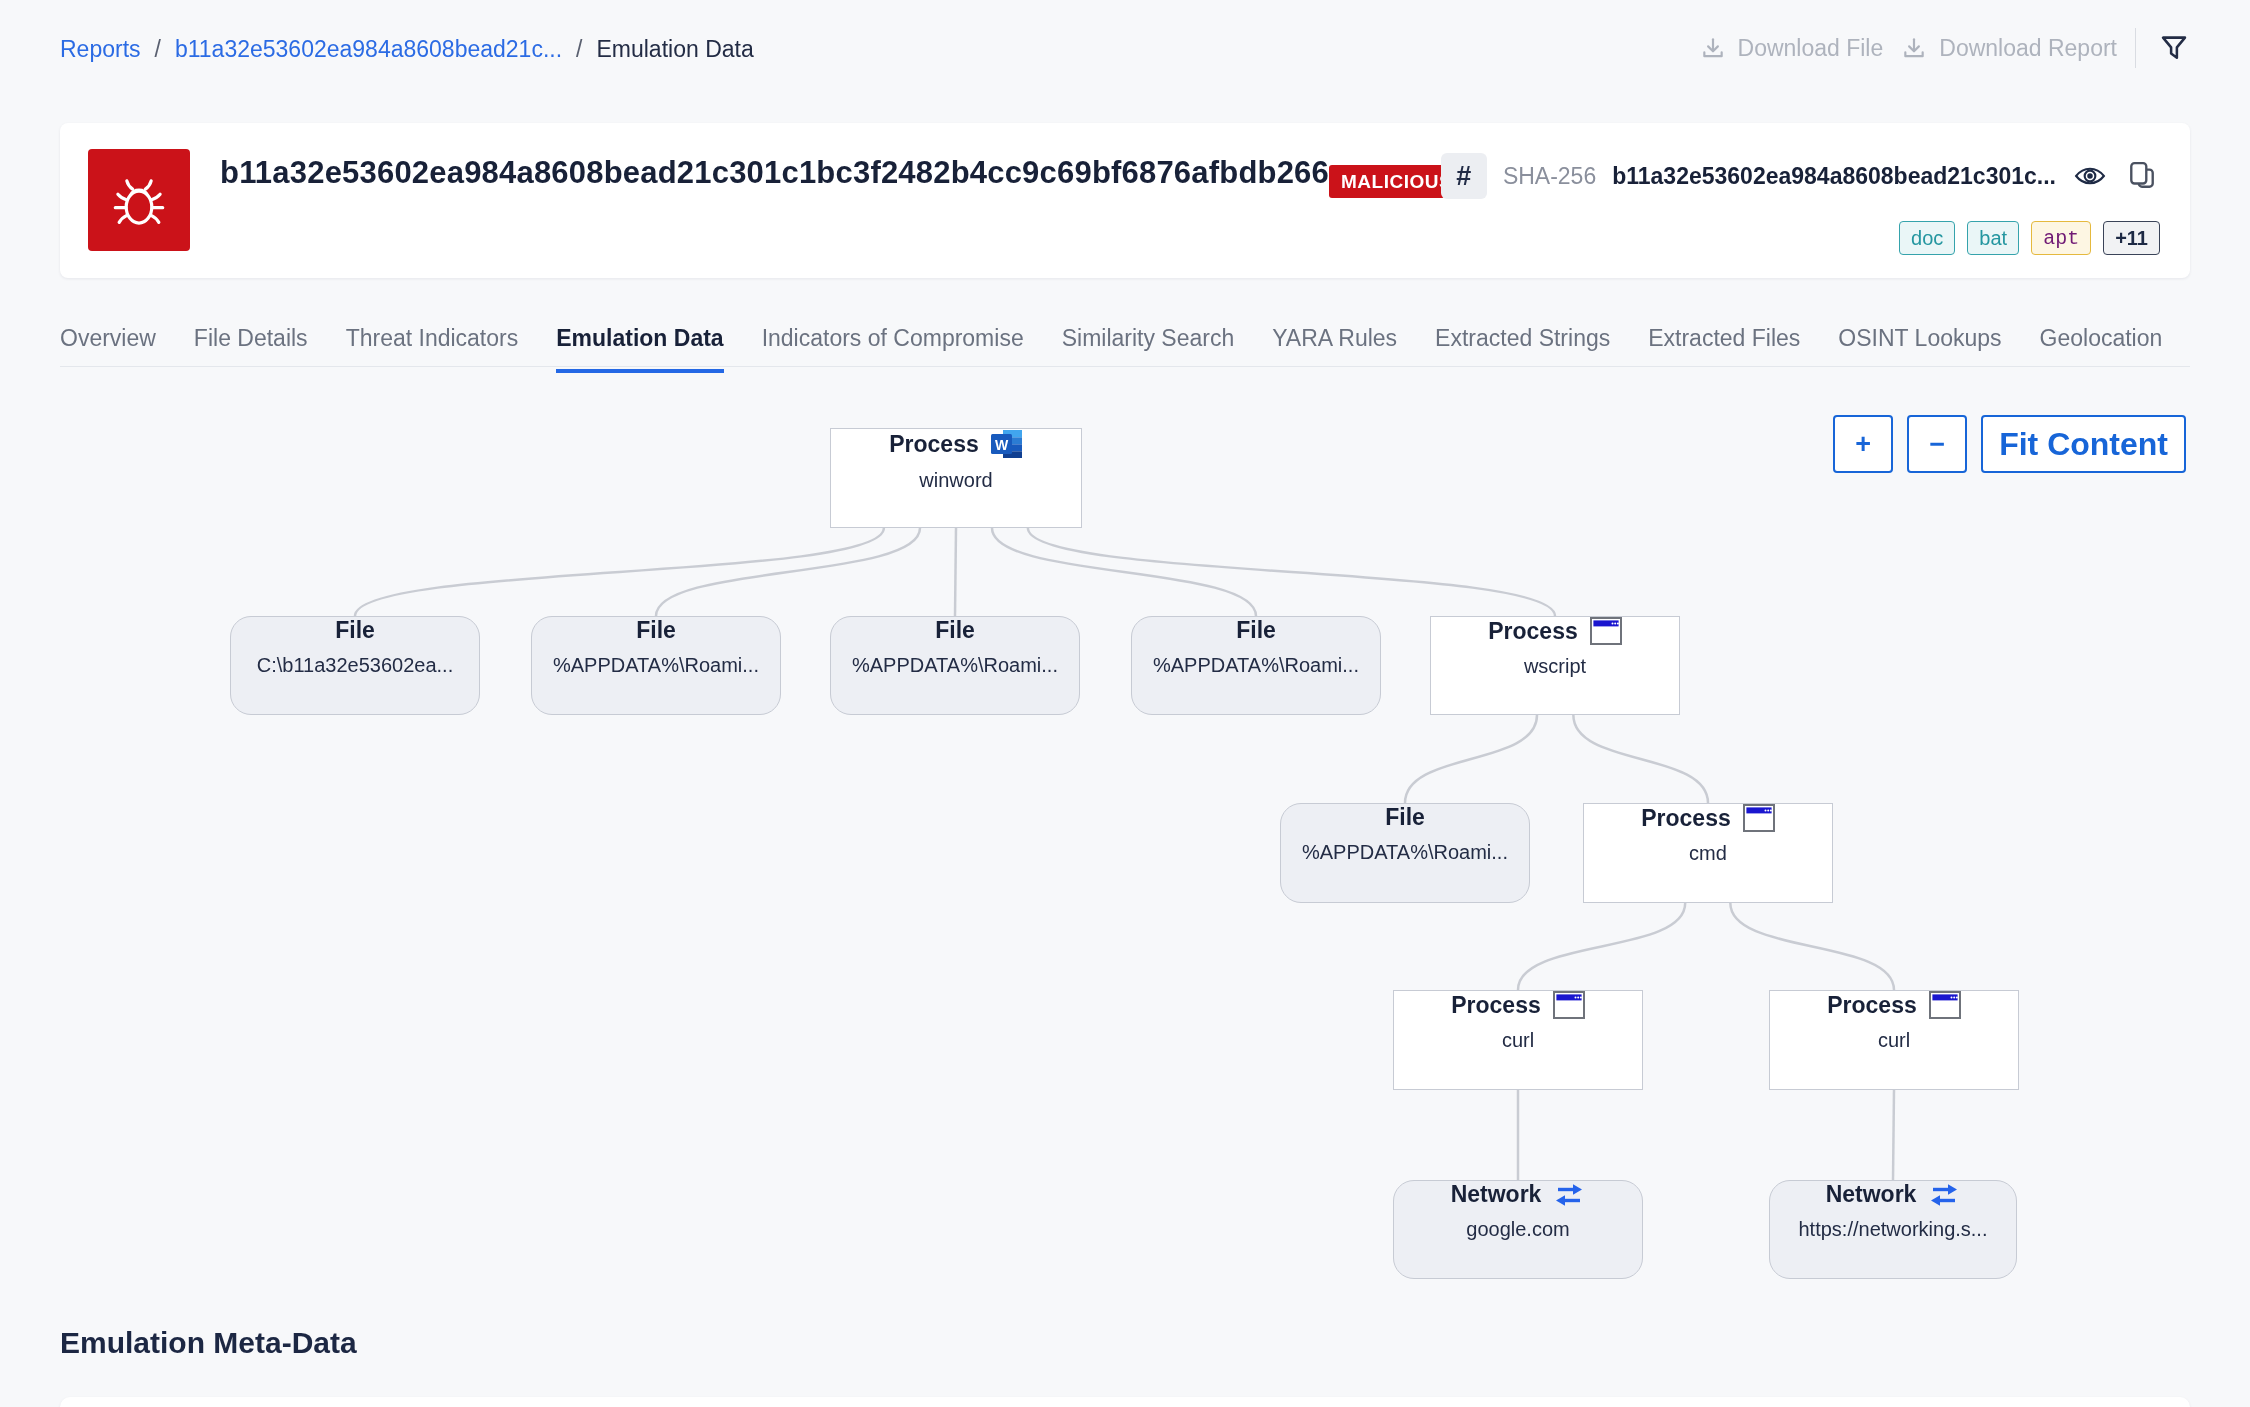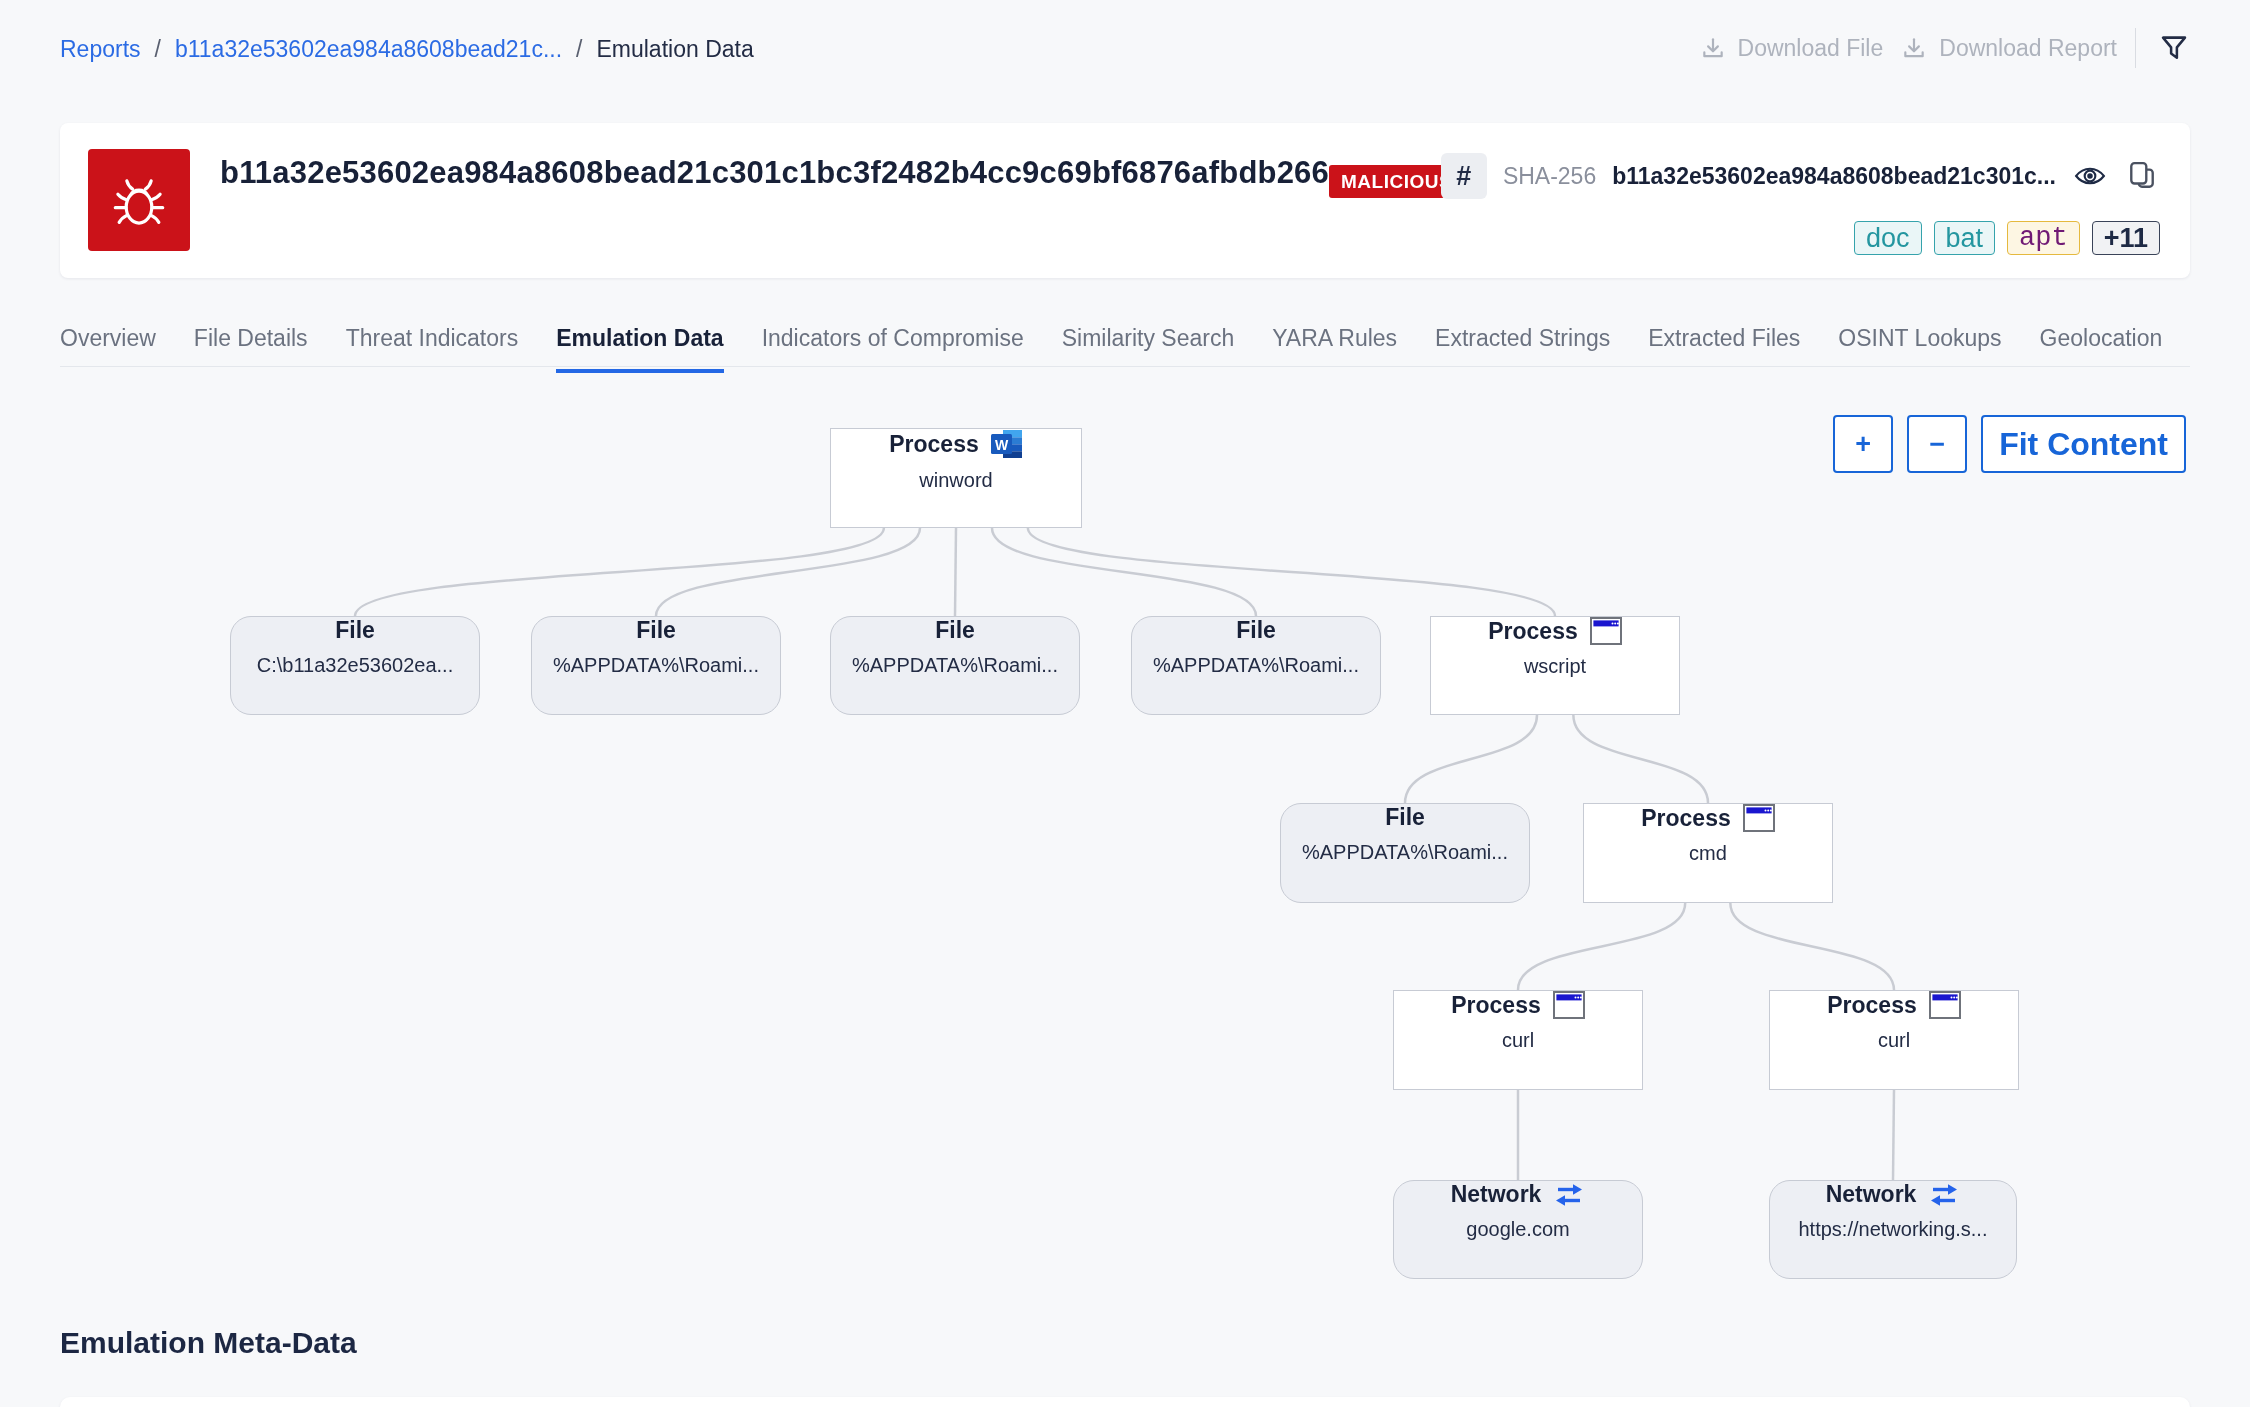--- a/index.html
+++ b/index.html
@@ -28,21 +28,21 @@
   .verdict{margin-top:16px; align-self:flex-start; background:#cb1219; color:#fff; font-weight:bold;
            font-size:19px; letter-spacing:.5px; padding:6px 12px 5px; border-radius:3px;}
   .card-right{position:absolute; right:30px; top:30px; display:flex; flex-direction:column; align-items:flex-end; gap:22px;}
   .sha-row{display:flex; align-items:center; gap:16px;}
   .hash-chip{width:46px; height:46px; border-radius:6px; background:#eceef2; display:flex; align-items:center; justify-content:center;
              font-size:27px; font-weight:bold; color:#222c47;}
   .sha-label{color:#8a8f9c; font-size:23px;}
   .sha-value{color:#182138; font-size:23px; font-weight:bold;}
   .icon-btn{display:flex; align-items:center; justify-content:center; width:36px; height:36px; cursor:pointer;}
   .tags-row{display:flex; gap:12px;}
-  .tag{height:34px; display:flex; align-items:center; padding:0 11px; border-radius:4px; font-size:27px; box-sizing:border-box;}
+  .tag{height:34px; display:flex; align-items:center; padding:0 11px; border-radius:4px; font-size:20px; box-sizing:border-box;}
   .tag.teal{background:#eaf6f7; border:1.5px solid #35a3ac; color:#2496a0;}
   .tag.amber{background:#fdf6e3; border:1.5px solid #e5b93e; color:#701a75;font-family:Liberation Mono, monospace;}
   .tag.dark{background:#f1f2f4; border:1.5px solid #3a4358; color:#1e2a45; font-weight:bold;}
   
   .tabs{position:absolute; left:60px; top:325px; display:flex; gap:38px; font-size:23px; color:#6b7280;text-align:right;}
   .tab{padding-bottom:17px; cursor:pointer; white-space:nowrap;}
   .tab.active{color:#182138; font-weight:bold; border-bottom:4px solid #2468e5;}
   .tabs-divider{position:absolute; left:60px; right:60px; top:366px; height:1px; background:#e4e7ec;}
   
   .controls{position:absolute; right:64px; top:415px; display:flex; gap:14px;}

